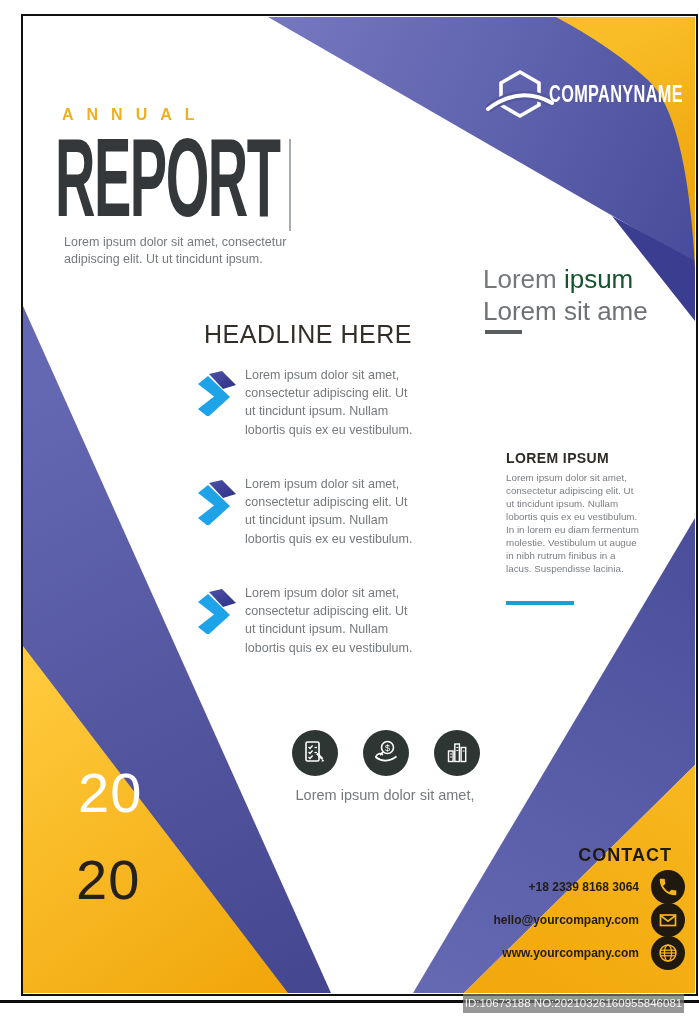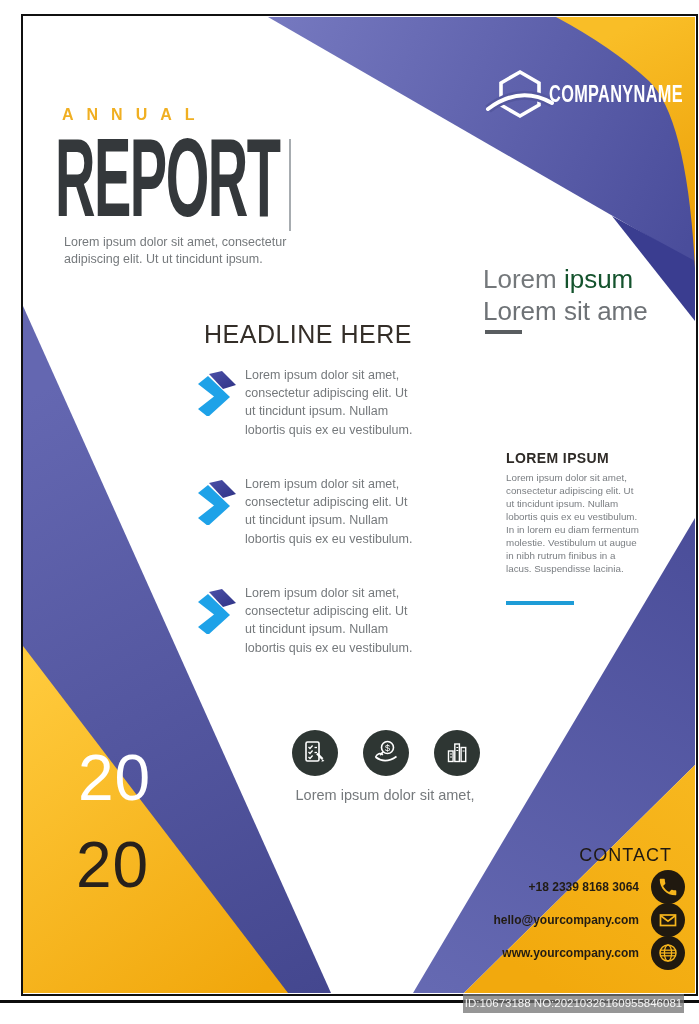--- a/index.html
+++ b/index.html
@@ -14,25 +14,25 @@
   .intro{left:64px;top:234px;width:250px;font-size:12.5px;line-height:17px;color:#75797C;}
   .introRight{left:483px;top:263px;font-size:26px;line-height:33px;color:#74787B;}
   .introRight .yellow{color:#14532d;}
   .introRight2{left:483px;top:296px;font-size:26px;color:#6E7276;}
   .doUnderline{left:485px;top:330px;width:37px;height:4px;background:#595D60;}
   .headline{left:204px;top:320px;font-size:25px;font-weight:500;color:#342E28;letter-spacing:.5px;}
   .bullet-text{width:176px;font-size:12.5px;line-height:18.2px;color:#75797C;}
   .side-head{left:506px;top:450px;font-size:14px;font-weight:700;color:#2E2A26;letter-spacing:.4px;}
   .side-body{left:506px;top:471px;width:134px;font-size:9.8px;line-height:13px;color:#7A7E82;}
   .side-line{left:506px;top:601px;width:68px;height:3.5px;background:#1E9CD7;}
-  .year{font-size:64px;line-height:1;letter-spacing:1px;}
+  .year{font-size:56px;line-height:1;letter-spacing:1px;margin-top:19px;}
   .year.white{left:78px;top:746px;color:#ffffff;}
   .year.dark{left:76px;top:833px;color:#27211C;}
   .caption{left:270px;top:786px;width:230px;text-align:center;font-size:14.5px;line-height:18px;color:#75797C;}
-  .contact-head{top:845px;right:27px;font-size:18px;font-weight:400;letter-spacing:1px;color:#1F1913;}
+  .contact-head{top:845px;right:27px;font-size:18px;font-weight:700;letter-spacing:1px;color:#1F1913;}
   .contact-label{right:60px;font-size:12px;font-weight:700;color:#221C14;line-height:1;}
   .brand{left:549px;top:80px;font-size:24px;font-weight:700;color:#ffffff;letter-spacing:.5px;
          transform:scaleX(.68);transform-origin:left top;white-space:nowrap;}
   .wm-text{left:16px;top:976px;font-size:30px;font-weight:700;letter-spacing:2px;color:#fdfdfd;
            -webkit-text-stroke:1.2px #a6a6a6;text-shadow:0 0 2px rgba(120,120,120,.6);white-space:nowrap;}
   .wm-line{left:0;top:1000px;width:699px;height:2.5px;background:#0d0d0d;}
   .wm-idbar{left:463px;top:994px;width:221px;height:19px;background:rgba(115,115,115,.75);
             color:#f5f5f5;font-size:11.5px;line-height:19px;text-align:center;white-space:nowrap;}
 </style>
 </head>

